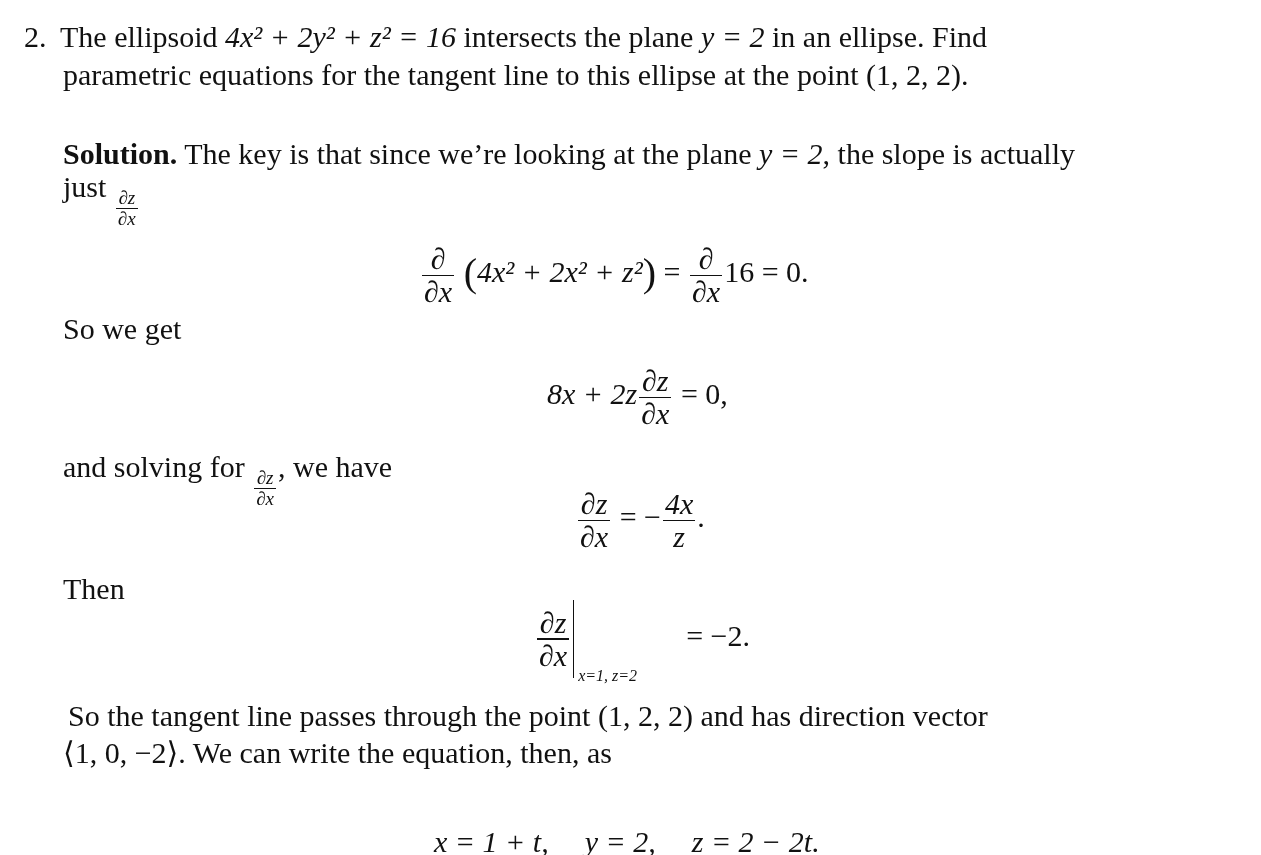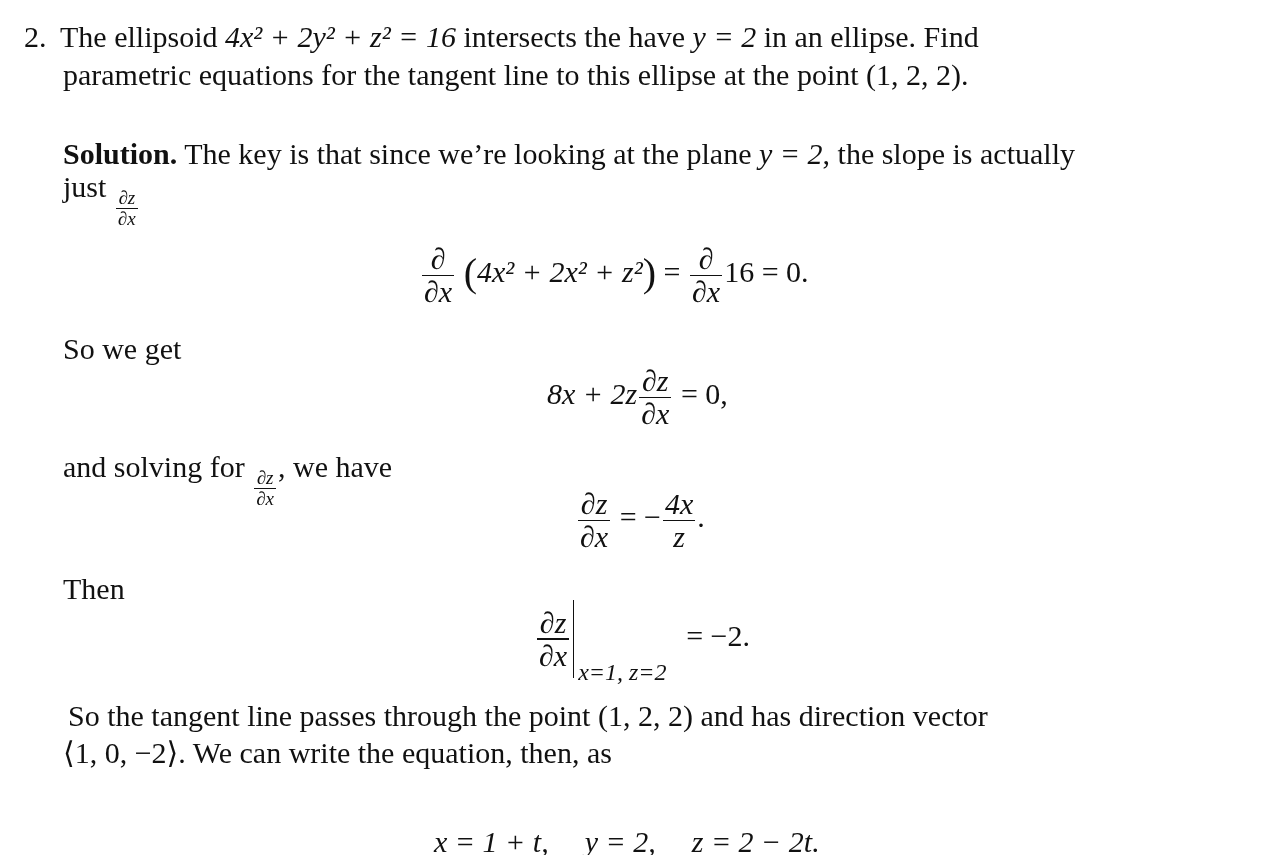--- a/index.html
+++ b/index.html
@@ -12,28 +12,28 @@
   .abs { position: absolute; white-space: nowrap; }
   .line { font-family: "Liberation Serif", "DejaVu Serif", serif; font-size: 30px; line-height: 1; }
   i, .m { font-style: italic; }
   .frac { display: inline-flex; flex-direction: column; align-items: center; vertical-align: middle; margin: 0 2px; }
   .frac .num { padding: 0 2px; line-height: 1.05; }
   .frac .bar { height: 1.4px; background: #111; align-self: stretch; }
   .frac .den { padding: 0 2px; line-height: 1.05; }
   .frac.small { font-size: 19px; vertical-align: -0.35em; }
   .big-paren { font-size: 40px; vertical-align: -4px; font-weight: 200; }
   .evalbar { display: inline-block; border-left: 1.5px solid #111; height: 78px; vertical-align: middle; margin-left: 2px; position: relative; }
-  .evalsub { position: absolute; left: 4px; bottom: -6px; font-size: 24px; font-style: italic; white-space: nowrap; }
+  .evalsub { position: absolute; left: 4px; bottom: -6px; font-size: 16px; font-style: italic; white-space: nowrap; }
 </style>
 </head>
 <body>
 
 <div class="abs line" style="left:24px; top:22px;">
   <span>2.</span>
-  <span style="margin-left:6px;margin-top:21px;">The ellipsoid </span><span class="m">4x² + 2y² + z² = 16</span><span> intersects the have </span><span class="m">y = 2</span><span> in an ellipse. Find</span>
+  <span style="margin-left:6px;margin-top:21px;">The ellipsoid </span><span class="m">4x² + 2y² + z² = 16</span><span> intersects the plane </span><span class="m">y = 2</span><span> in an ellipse. Find</span>
 </div>
 <div class="abs line" style="left:63px; top:60px;">
   <span>parametric equations for the tangent line to this ellipse at the point </span><span>(1, 2, 2)</span><span>.</span>
 </div>
 
 <div class="abs line" style="left:63px; top:139px;">
   <b>Solution.</b><span> The key is that since we’re looking at the plane </span><span class="m">y = 2</span><span>, the slope is actually</span>
 </div>
 <div class="abs line" style="left:63px; top:172px;">
   <span>just </span><span class="frac small m">
@@ -49,21 +49,21 @@
       <span class="bar"></span>
       <span class="den">∂x</span>
     </span>
   <span class="big-paren">(</span><span class="m">4x² + 2x² + z²</span><span class="big-paren">)</span><span> = </span><span class="frac m">
       <span class="num">∂</span>
       <span class="bar"></span>
       <span class="den">∂x</span>
     </span><span>16 = 0.</span>
 </div>
 
-<div class="abs line" style="left:63px; top:334px;">So we get</div>
+<div class="abs line" style="left:63px; top:314px;">So we get</div>
 
 <div class="abs line" style="left:547px; top:365px;">
   <span class="m">8x + 2z</span><span class="frac m">
       <span class="num">∂z</span>
       <span class="bar"></span>
       <span class="den">∂x</span>
     </span><span> = 0,</span>
 </div>
 
 <div class="abs line" style="left:63px; top:452px;">

